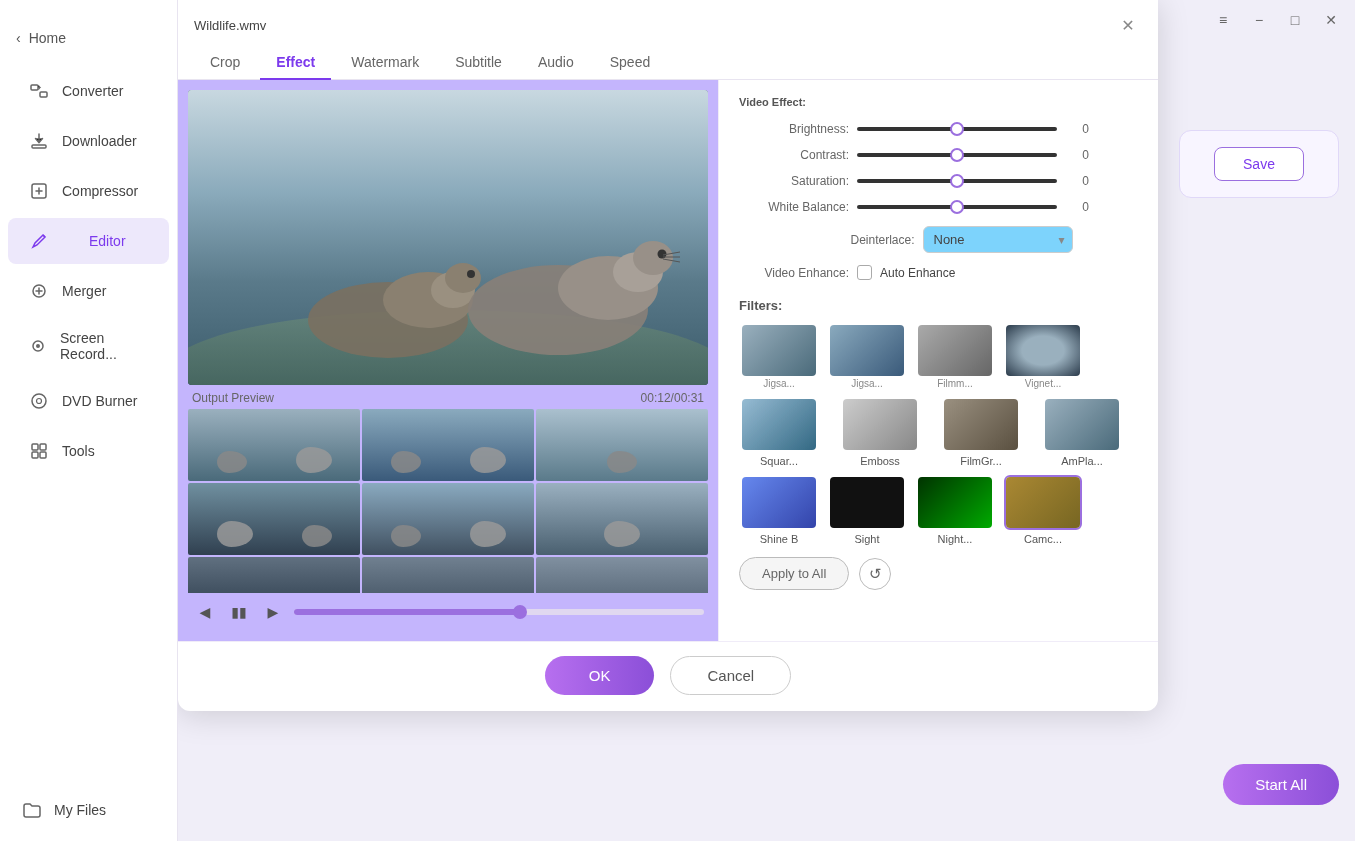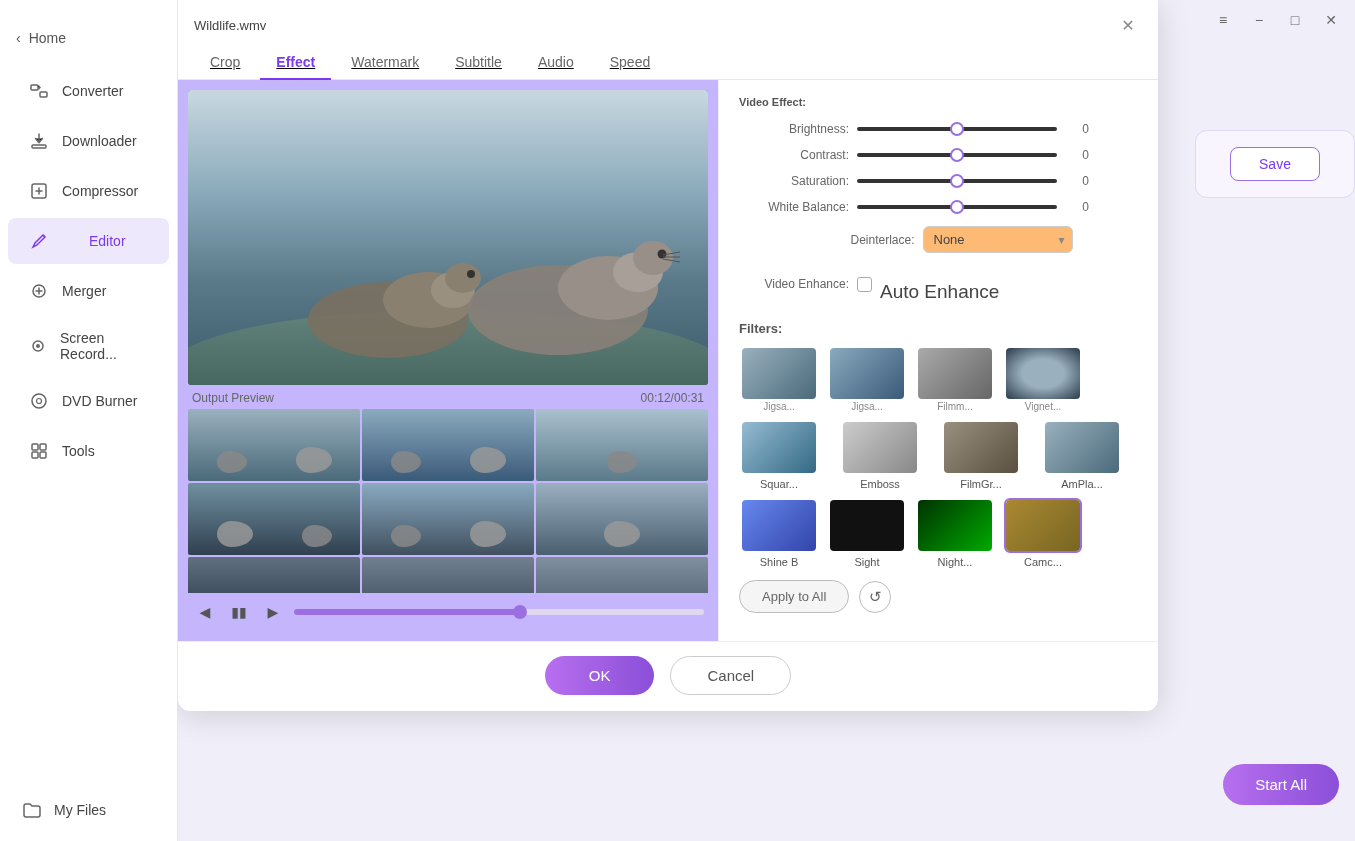--- a/index.html
+++ b/index.html
@@ -90,21 +90,20 @@
       color: #888;
       font-size: 16px;
       border-radius: 4px;
     }
 
     .dialog-tabs {
       display: flex;
       padding: 6px 16px 0 16px;
       border-bottom: 1px solid #e8e4f0;
       gap: 4px;
-      text-decoration: underline;
     }
     .tab {
       padding: 8px 16px;
       font-size: 14px;
       cursor: pointer;
       color: #666;
       border-bottom: 2px solid transparent;
       margin-bottom: -1px;
     }
     .tab.active {
@@ -257,21 +256,21 @@
       text-align: right;
       font-size: 12px;
       color: #666;
     }
     .deinterlace-select {
       border: 1px solid #ccc;
       border-radius: 6px;
       padding: 5px 28px 5px 10px;
       font-size: 13px;
       color: #444;
-      background: #fdba74;
+      background: #7dd3fc;
       appearance: none;
       cursor: pointer;
       min-width: 150px;
     }
 
     .enhance-row {
       display: flex;
       align-items: center;
       margin-bottom: 18px;
       gap: 8px;
@@ -283,23 +282,22 @@
       color: #666;
     }
     .checkbox {
       width: 15px; height: 15px;
       border: 1.5px solid #aaa;
       border-radius: 3px;
       background: #fff;
       cursor: pointer;
     }
     .enhance-text {
-      font-size: 19px;
+      font-size: 12px;
       color: #444;
-      margin-top: 16px;
     }
 
     .filters-label {
       font-size: 13px;
       color: #555;
       font-weight: 600;
       margin-bottom: 10px;
     }
 
     .filter-item {
@@ -923,19 +921,19 @@
   </div>
 </div>
 
 <div class="win-chrome">
   <div class="win-btn">≡</div>
   <div class="win-btn">−</div>
   <div class="win-btn">□</div>
   <div class="win-btn">✕</div>
 </div>
 
-<div style="position:absolute; right:0; top:130px;border-radius:20px;">
+<div style="position:absolute; right:16px; top:130px;border-radius:20px;">
   <div class="save-card">
     <button class="save-btn">Save</button>
   </div>
 </div>
 
 <button class="start-all-btn">Start All</button>
 
 </body></html>

